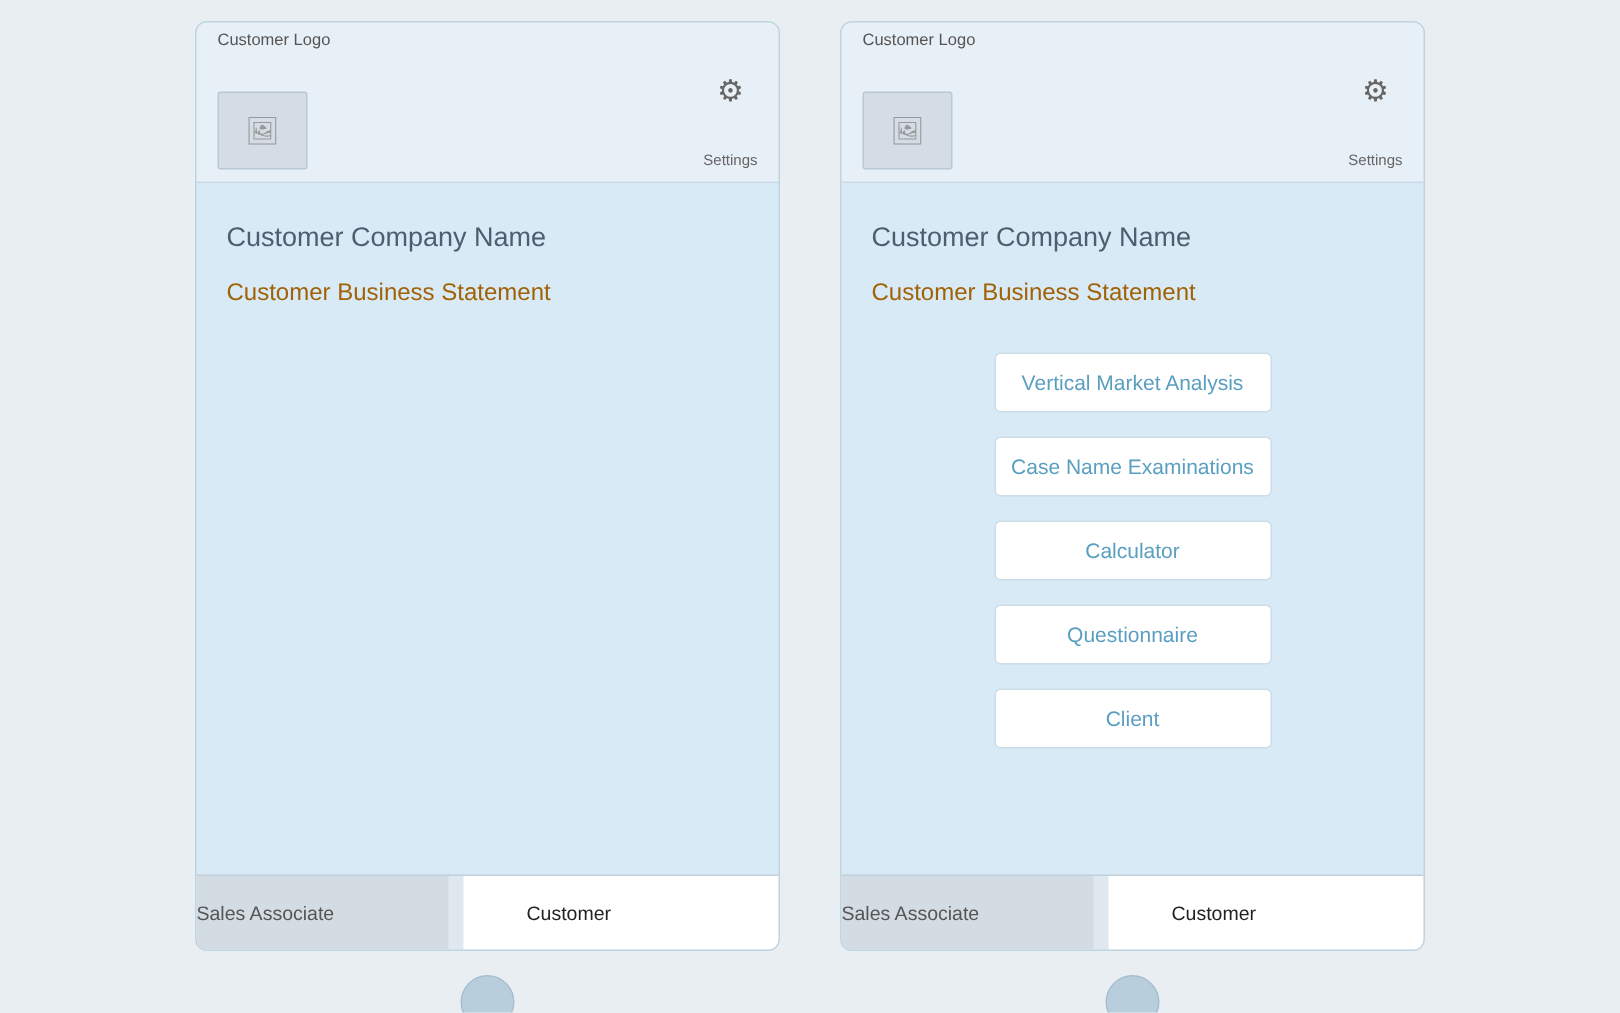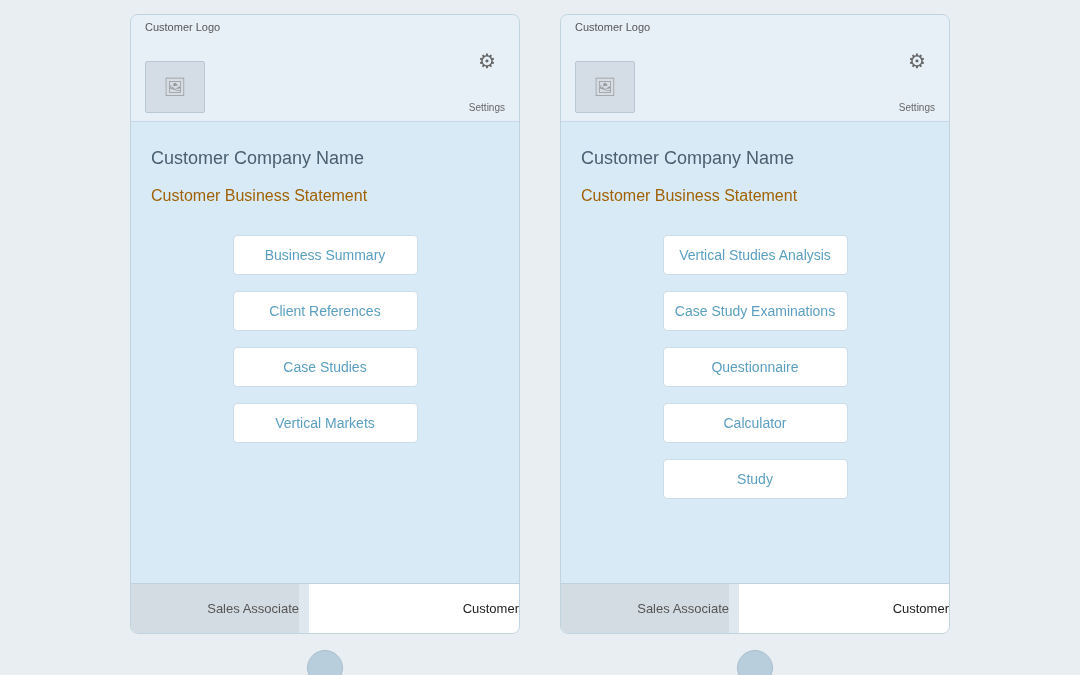--- a/index.html
+++ b/index.html
@@ -142,21 +142,21 @@
       display: flex;
       border-top: 1px solid #c0d0dc;
       background: #e0e8ef;
       min-height: 50px;
     }
 
     .tab-item {
       flex: 1;
       display: flex;
       align-items: center;
-      justify-content: flex-end;
+      justify-content: flex-start;
       font-size: 13px;
       font-weight: 500;
       cursor: pointer;
       color: #444;
     }
 
     .tab-item.active {
       background: #ffffff;
       color: #222;
       padding-left: 42px;
@@ -207,26 +207,20 @@
       <div class="header-right">
         <span class="settings-gear">⚙</span>
         <span class="settings-label">Settings</span>
       </div>
     </div>
 
     <div class="main-content">
       <div class="company-name">Customer Company Name</div>
       <div class="business-statement">Customer Business Statement</div>
 
-      <div class="nav-buttons">
-        <button class="nav-btn">Business Summary</button>
-        <button class="nav-btn">Client References</button>
-        <button class="nav-btn">Case Studies</button>
-        <button class="nav-btn">Vertical Markets</button>
-      </div>
     </div>
 
     <div class="tab-bar">
       <div class="tab-item">
         <span>Sales Associate</span>
       </div>
       <div class="tab-item active">
         <span>Customer</span>
       </div>
     </div>
@@ -250,25 +244,25 @@
         <span class="settings-gear">⚙</span>
         <span class="settings-label">Settings</span>
       </div>
     </div>
 
     <div class="main-content">
       <div class="company-name">Customer Company Name</div>
       <div class="business-statement">Customer Business Statement</div>
 
       <div class="nav-buttons">
-        <button class="nav-btn">Vertical Studies Analysis</button>
-        <button class="nav-btn">Case Study Examinations</button>
+        <button class="nav-btn">Vertical Market Analysis</button>
+        <button class="nav-btn">Case Name Examinations</button>
+        <button class="nav-btn">Calculator</button>
         <button class="nav-btn">Questionnaire</button>
-        <button class="nav-btn">Calculator</button>
-        <button class="nav-btn">Study</button>
+        <button class="nav-btn">Client</button>
       </div>
     </div>
 
     <div class="tab-bar">
       <div class="tab-item">
         <span>Sales Associate</span>
       </div>
       <div class="tab-item active">
         <span>Customer</span>
       </div>

